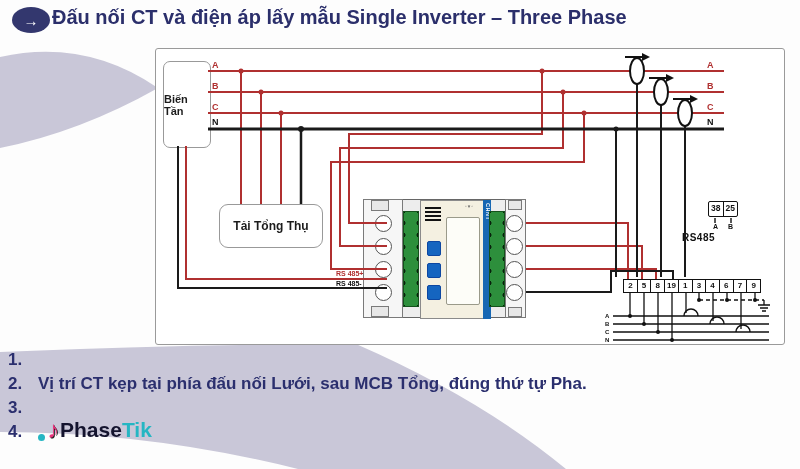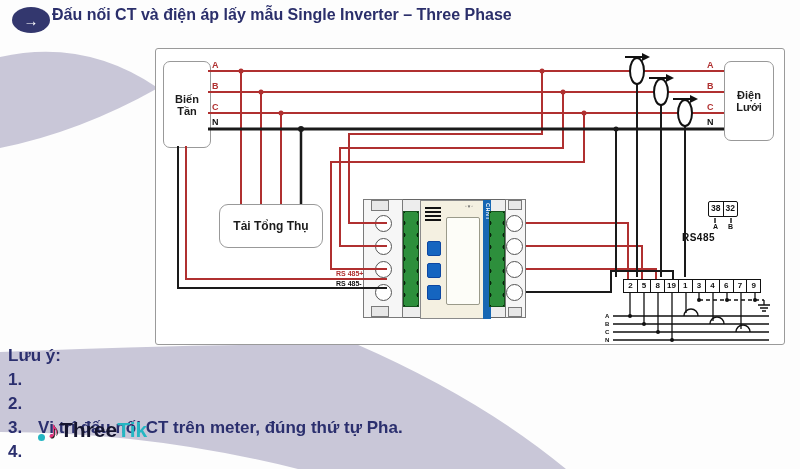--- a/index.html
+++ b/index.html
@@ -3,29 +3,29 @@
 <meta charset="utf-8">
 <style>
   html,body{margin:0;padding:0;}
   body{width:800px;height:469px;position:relative;overflow:hidden;
        background:#fdfdfd;font-family:"Liberation Sans",sans-serif;}
   .abs{position:absolute;}
   
   .hdr-icon{left:12px;top:7px;width:38px;height:26px;border-radius:50%;
     background:#33376e;color:#fff;display:flex;align-items:center;justify-content:center;
     font-size:15px;font-weight:bold;z-index:4;}
-  .title{left:52px;top:6px;width:740px;font-size:16px;font-weight:bold;color:#2b2f6b;z-index:4;}
+  .title{left:52px;top:6px;width:740px;font-size:20px;font-weight:bold;color:#2b2f6b;z-index:4;}
   
   #swoosh{left:0;top:0;z-index:0;}
   
   .panel{left:155px;top:48px;width:628px;height:295px;background:#fff;
     border:1.5px solid #9a9a9a;border-radius:3px;z-index:1;}
   .panel *{position:absolute;}
   .node-box{background:#fff;border:1.6px solid #999;border-radius:7px;
-    display:flex;align-items:center;justify-content:center;text-align:center;
+    display:flex;align-items:center;justify-content:center;text-align:left;
     font-weight:bold;color:#1c1c1c;}
   .ph{font-size:9px;font-weight:bold;line-height:9px;}
   .red{color:#b03030;} .blk{color:#111;}
   .rslab{font-size:7px;font-weight:bold;line-height:7px;}
   
   .m-outer{left:207px;top:150px;width:163px;height:119px;background:#ededed;border:1px solid #666;box-sizing:border-box;}
   .m-wing{background:#f6f6f6;border:1px solid #7a7a7a;box-sizing:border-box;}
   .m-tab{background:#e7e7e7;border:1px solid #7a7a7a;box-sizing:border-box;}
   .m-hole{width:17px;height:17px;border-radius:50%;background:#fff;border:1.5px solid #555;box-sizing:border-box;}
   .m-green{width:16px;height:96px;background:#2d8f3c;border:1px solid #14521c;box-sizing:border-box;
@@ -72,21 +72,20 @@
   <path d="M0 352 Q180 344 356 344 Q480 398 566 469 L298 469 Q150 432 0 432 Z" fill="#c9c7d8"></path>
 </svg>
 
 <div class="abs hdr-icon">→</div>
 <div class="abs title">Đấu nối CT và điện áp lấy mẫu Single Inverter – Three Phase</div>
 
 <div class="abs panel">
 
   <div class="node-box" style="left:7px;top:12px;width:46px;height:85px;font-size:11px;">Biến Tần</div>
 
-  <div class="node-box" style="left:568px;top:12px;width:48px;height:78px;font-size:11px;">Điện Lưới</div>
 
   <div class="node-box" style="left:63px;top:155px;width:102px;height:42px;font-size:12px;border-radius:9px;">Tải Tổng Thụ</div>
 
   <span class="ph red" style="left:56px;top:12px;">A</span>
   <span class="ph red" style="left:56px;top:33px;">B</span>
   <span class="ph red" style="left:56px;top:54px;">C</span>
   <span class="ph blk" style="left:56px;top:69px;">N</span>
 
   <span class="ph red" style="left:551px;top:12px;">A</span>
   <span class="ph red" style="left:551px;top:33px;">B</span>
@@ -136,21 +135,21 @@
     <span>7</span>
     <span>9</span>
   </div>
   <span class="bphase" style="left:449px;top:264px;">A</span>
   <span class="bphase" style="left:449px;top:272px;">B</span>
   <span class="bphase" style="left:449px;top:280px;">C</span>
   <span class="bphase" style="left:449px;top:288px;">N</span>
 
   <div class="port">
     <span>38</span>
-    <span>32</span>
+    <span>25</span>
   </div>
   <div class="portlab">
     <span>A</span>
     <span>B</span>
   </div>
   <div class="portname">RS485</div>
 
   <svg id="wires" width="628" height="295" viewBox="0 0 628 295">
 
     <g stroke="#b03030" stroke-width="2" fill="none">
@@ -203,34 +202,33 @@
       <circle cx="502" cy="283" r="2"></circle>
         <circle cx="516" cy="291" r="2"></circle>
       <circle cx="543" cy="251" r="2"></circle>
         <circle cx="571" cy="251" r="2"></circle>
         <circle cx="599" cy="251" r="2"></circle>
     </g>
   </svg>
 </div>
 
 <div class="abs notes">
-  <div>Lưu ý:</div>
   <div class="row">
     <span class="num">1.</span>
   </div>
   <div class="row">
     <span class="num">2.</span>
+    <span>Vị trí CT kẹp tại phía đấu nối Lưới, sau MCB Tổng, đúng thứ tự Pha.</span>
   </div>
   <div class="row">
     <span class="num">3.</span>
-    <span>Vị trí đấu nối CT trên meter, đúng thứ tự Pha.</span>
   </div>
   <div class="row">
     <span class="num">4.</span>
   </div>
 </div>
 
 <div class="abs wm">
   <span class="dot"></span>
   <span class="note">♪</span>
-  <span class="snap">Three</span>
+  <span class="snap">Phase</span>
   <span class="tik">Tik</span>
 </div>
 
 </body></html>

